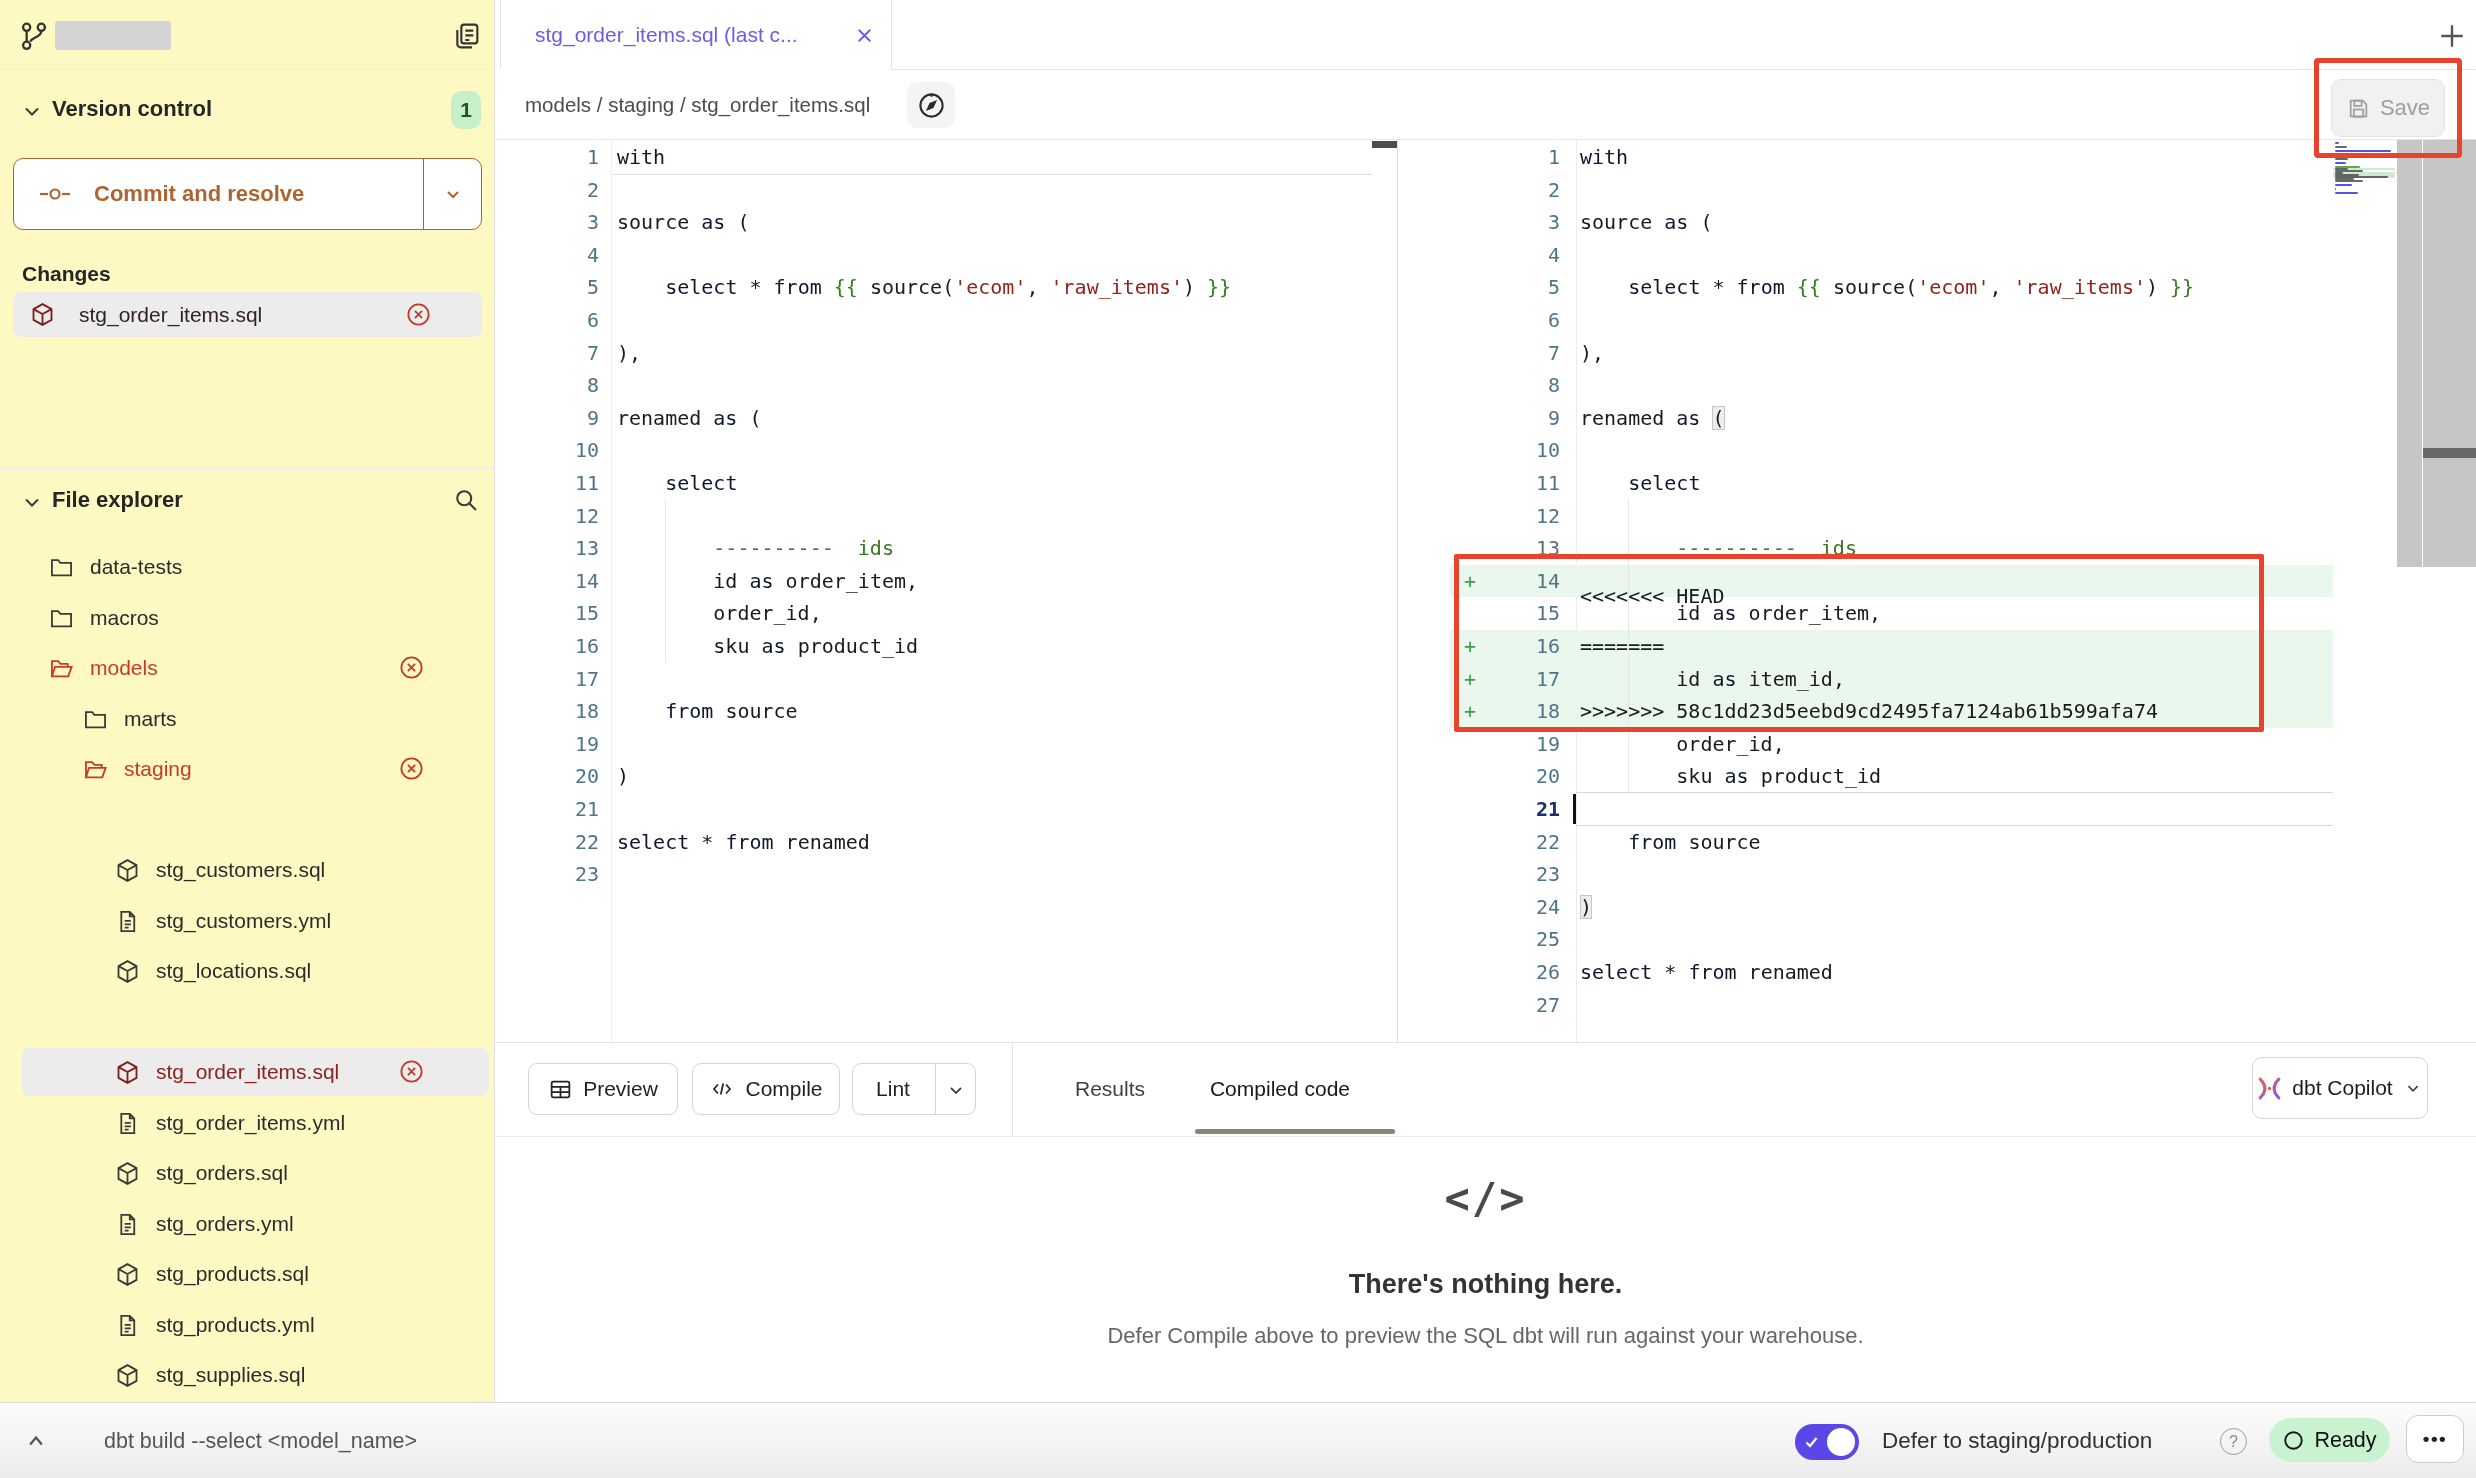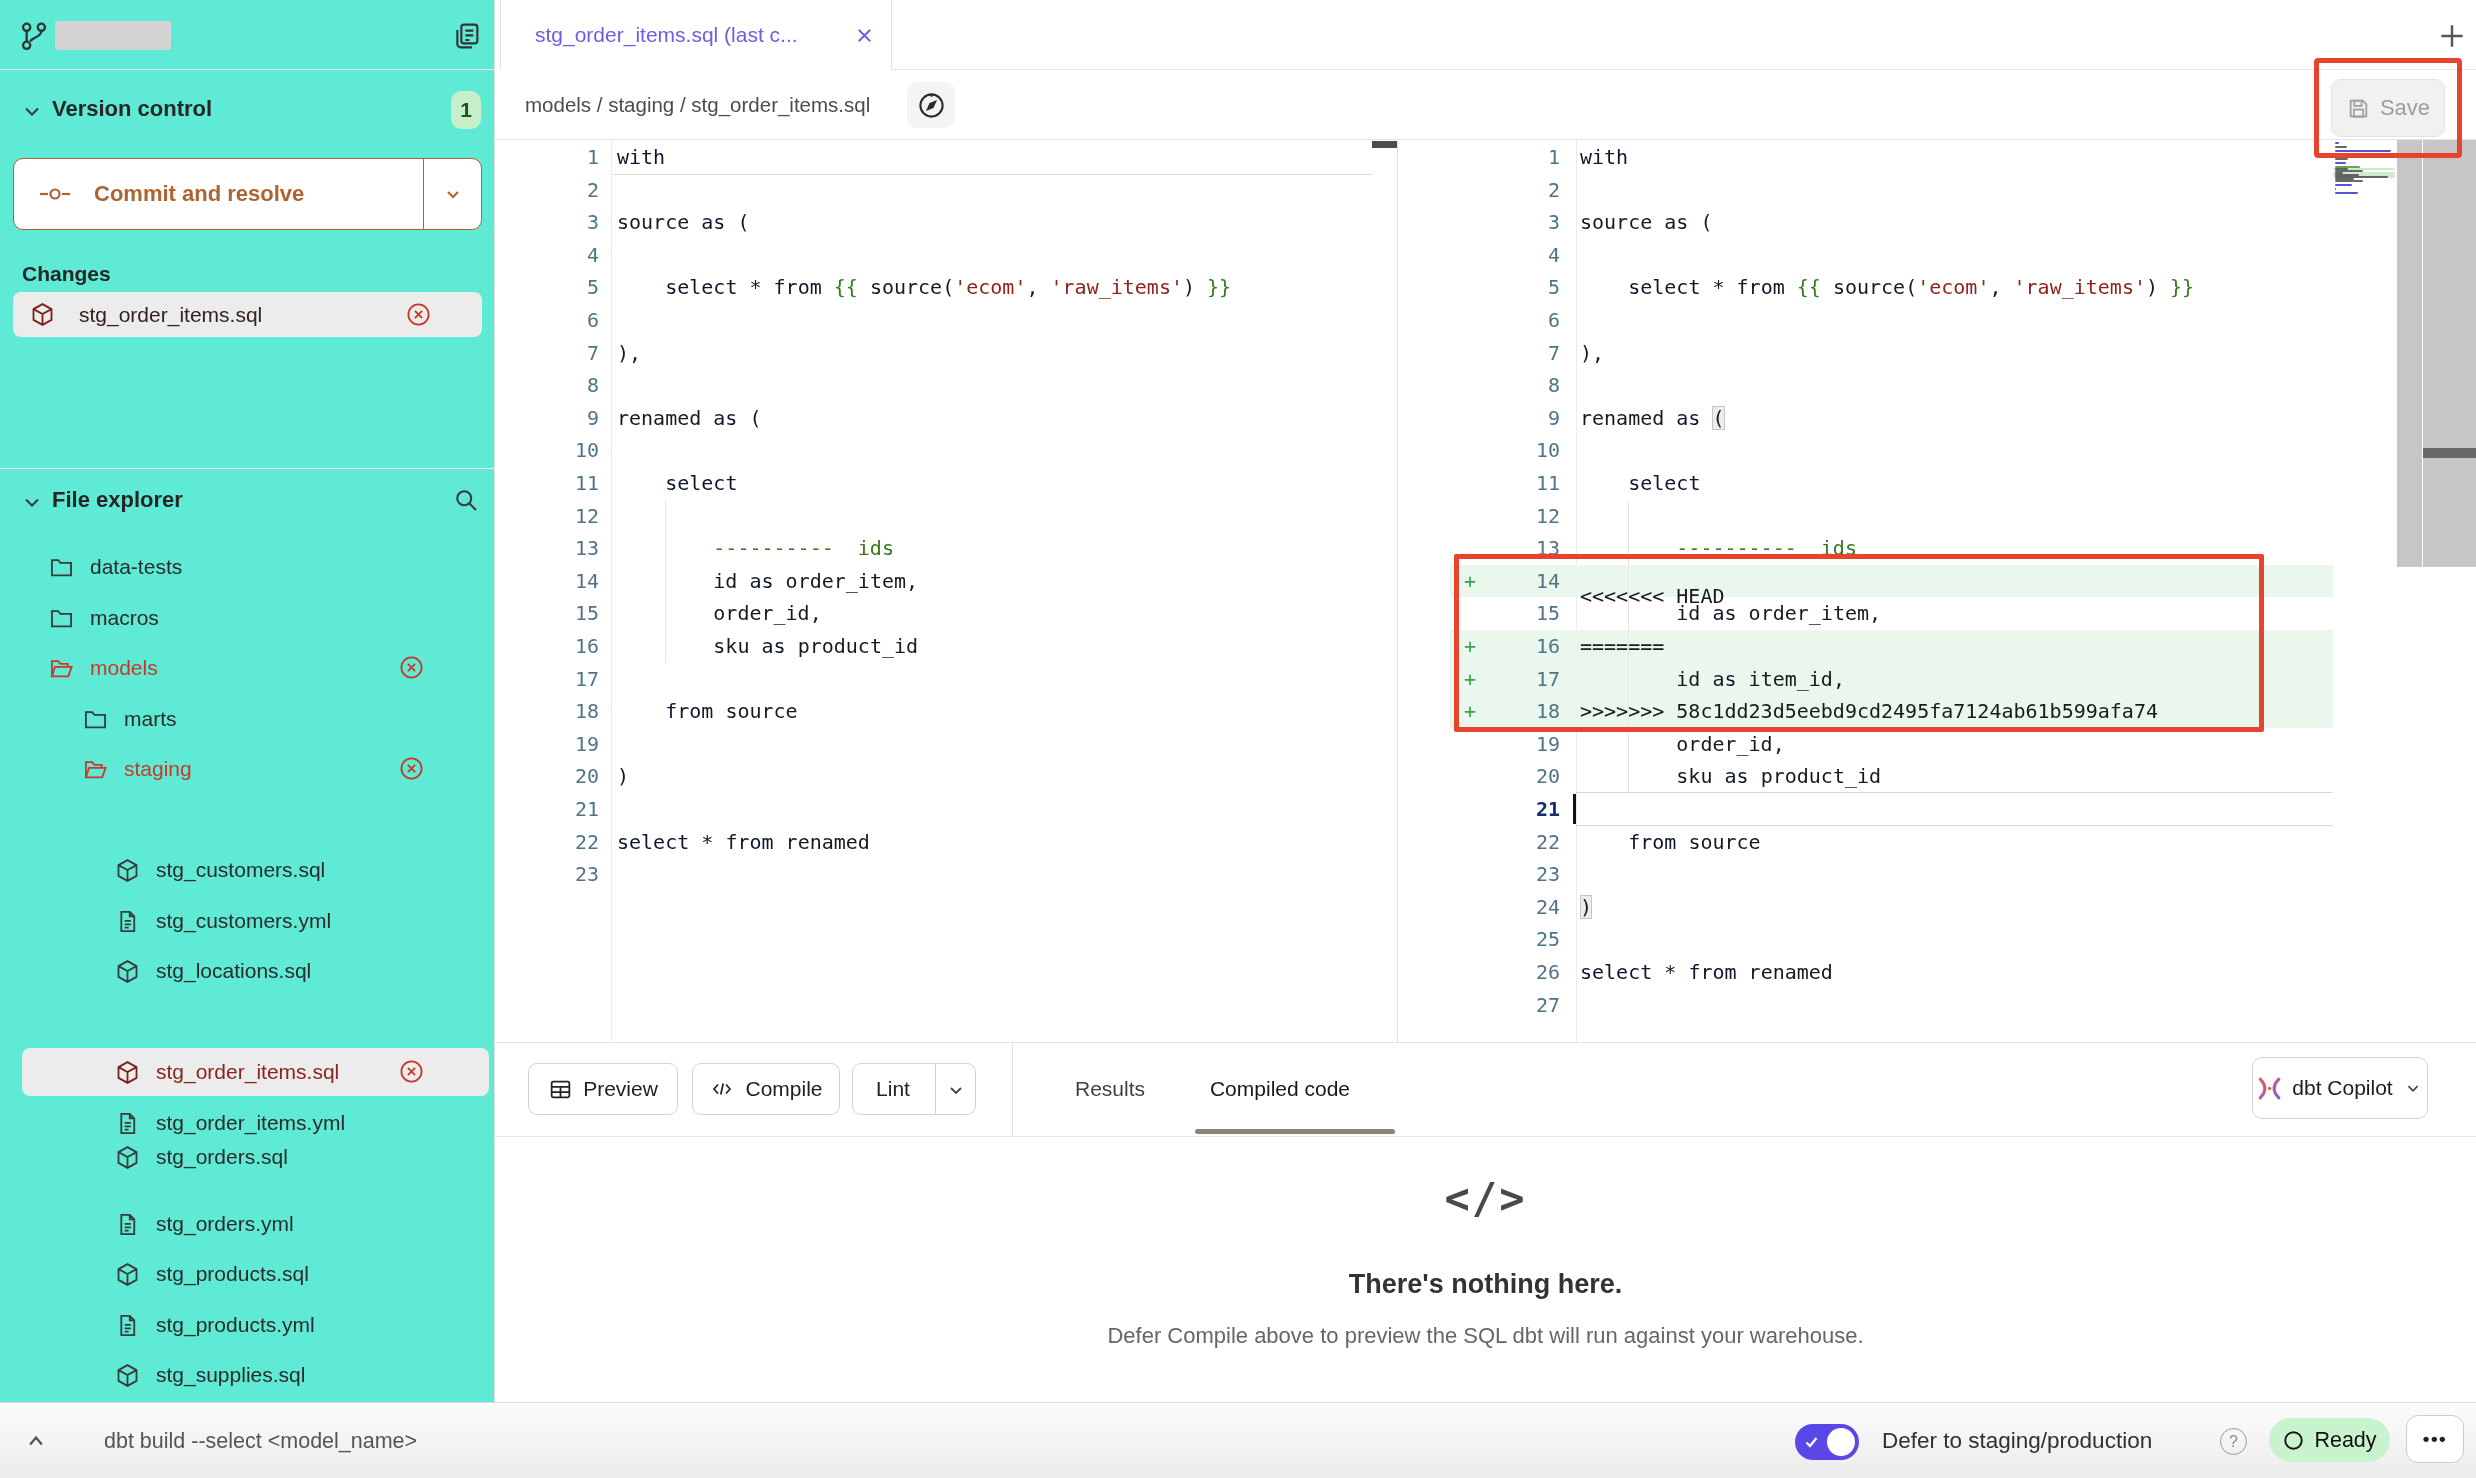--- a/index.html
+++ b/index.html
@@ -2,21 +2,21 @@
 <html><head>
 <meta charset="utf-8">
 <style>
   * { margin:0; padding:0; box-sizing:border-box; }
   html,body { width:2476px; height:1478px; }
   body { position:relative; background:#fff; font-family:"Liberation Sans",sans-serif; overflow:hidden; color:#1f1f1f; }
   .abs { position:absolute; }
   svg { display:block; }
 
   
-  #sidebar { left:0; top:0; width:495px; height:1402px; border-right:1px solid #e0e0e0; background:#5eead4; }
+  #sidebar { left:0; top:0; width:495px; height:1402px; border-right:1px solid #e0e0e0; background:#fef9c3; }
   #sb-header { left:0; top:0; width:100%; height:70px; border-bottom:1px solid #ececec; }
   .vc-title, .fe-title { font-size:22px; font-weight:700; color:#262626; }
   #vc-badge { left:451px; top:91px; width:30px; height:38px; background:#c6efca; color:#1d5423; border-radius:10px;
               font-size:21px; font-weight:600; display:flex; align-items:center; justify-content:center; }
   #commit-btn { left:13px; top:158px; width:469px; height:72px; border:1.5px solid #ad6430; border-radius:10px;
                 background:#fff; display:flex; align-items:center; cursor:pointer; }
   #commit-btn .lbl { color:#ad6430; font-size:22px; font-weight:600; margin-left:22px; }
   #commit-split { position:absolute; right:0; top:0; width:58px; height:100%; border-left:1.5px solid #ad6430;
                   display:flex; align-items:center; justify-content:center; }
   .sec-label { font-size:21px; font-weight:700; color:#262626; }
@@ -282,21 +282,21 @@
         </span>
       </div>
       <div class="fe-row" style="top: 555.5px;">
         <span class="ic" style="left:114px">
           <svg width="27" height="27" viewBox="0 0 24 24" fill="none" stroke="#3a3a3a" stroke-width="1.6">
             <path d="M6.5 3.5 H14 L18 7.5 V20.5 H6.5 Z M14 3.5 V7.5 H18 M9.5 11.5 h5.5 M9.5 14.5 h5.5 M9.5 17.5 h3.5"></path>
           </svg>
         </span>
         <span class="lb" style="left:156px">stg_order_items.yml</span>
       </div>
-      <div class="fe-row" style="top: 590px;">
+      <div class="fe-row" style="top: 606px;">
         <span class="ic" style="left:114px">
           <svg width="27" height="27" viewBox="0 0 24 24" fill="none" stroke="#3a3a3a" stroke-width="1.6">
             <path d="M12 2.8 l8 4.4 v9.6 l-8 4.4 l-8 -4.4 v-9.6 z M4 7.2 l8 4.4 l8 -4.4 M12 11.6 V21.2"></path>
           </svg>
         </span>
         <span class="lb" style="left:156px">stg_orders.sql</span>
       </div>
       <div class="fe-row" style="top: 656.5px;">
         <span class="ic" style="left:114px">
           <svg width="27" height="27" viewBox="0 0 24 24" fill="none" stroke="#3a3a3a" stroke-width="1.6">

